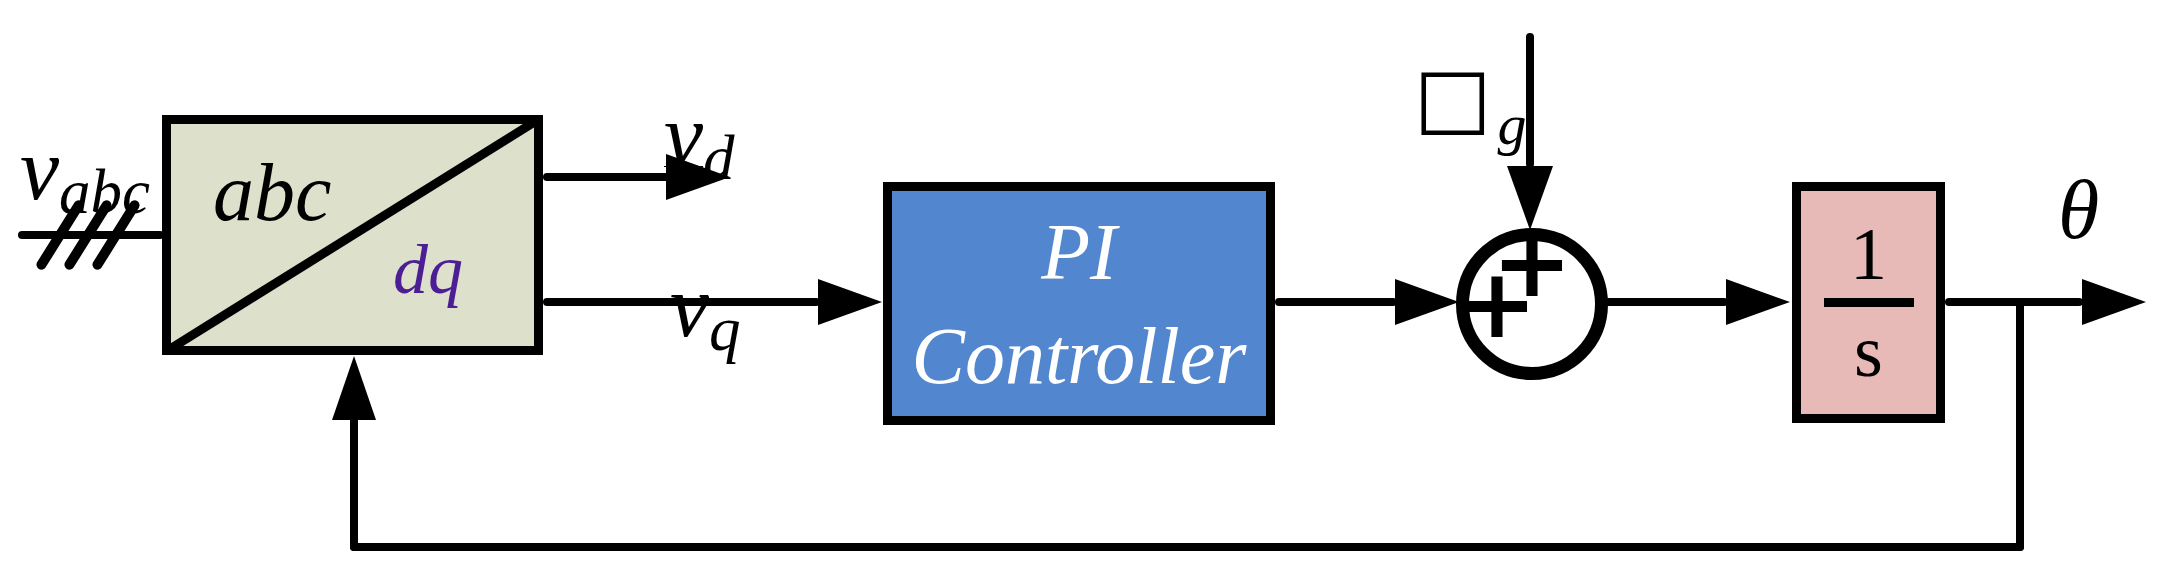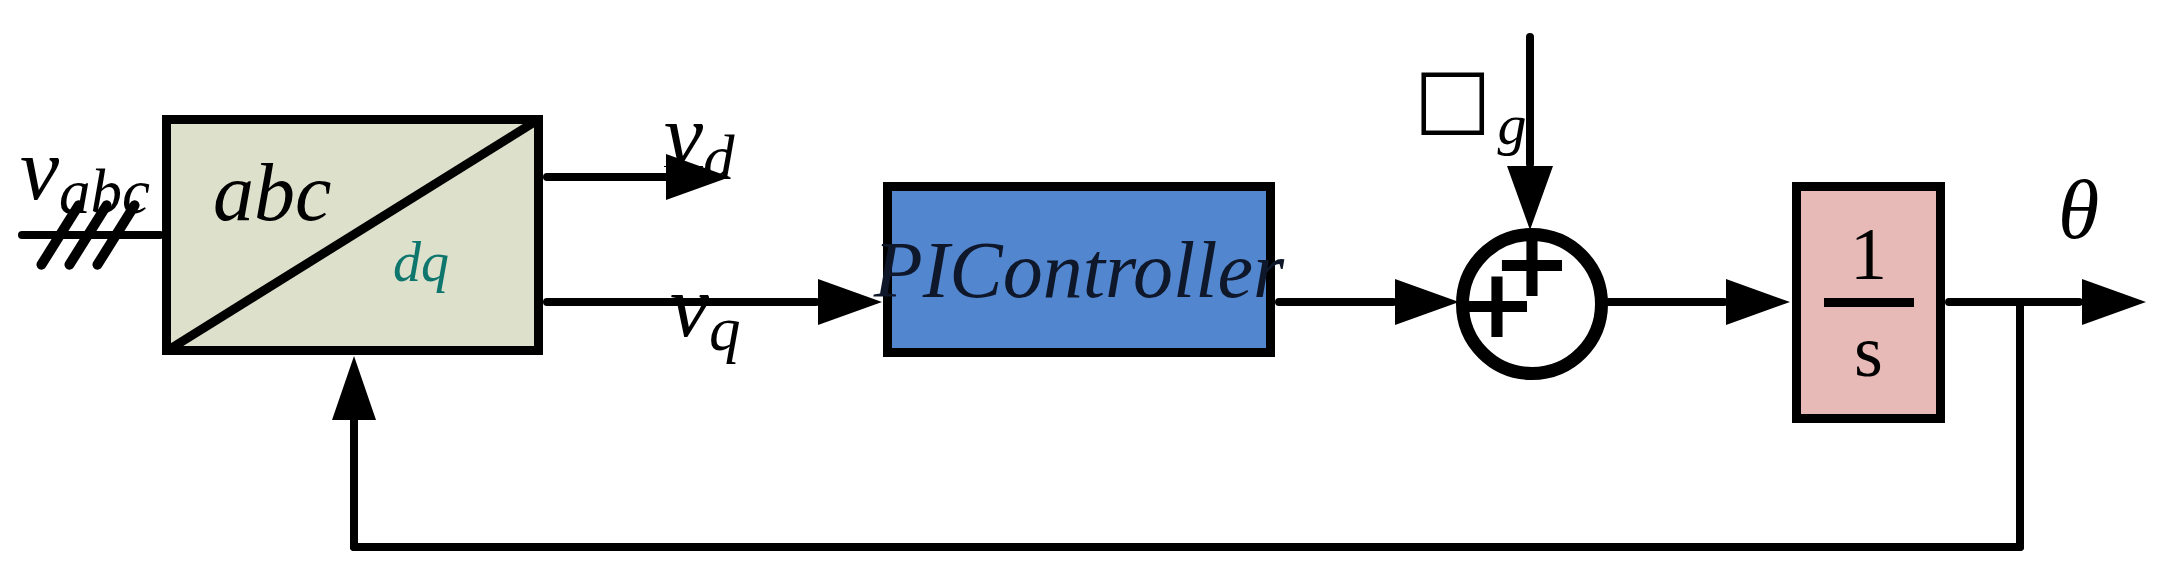--- a/index.html
+++ b/index.html
@@ -18,28 +18,28 @@
     border-left:64px solid #000;}
   .arrow-d{position:absolute;width:0;height:0;
     border-left:23px solid transparent;border-right:23px solid transparent;
     border-top:64px solid #000;}
   .arrow-u{position:absolute;width:0;height:0;
     border-left:22px solid transparent;border-right:22px solid transparent;
     border-bottom:64px solid #000;}
   
   .block{position:absolute;border:9px solid #000;box-sizing:border-box;}
   .block-abcdq{left:162px;top:115px;width:381px;height:240px;}
-  .block-pi{left:883px;top:182px;width:392px;height:175px;
-    display:flex;align-items:center;justify-content:center;
-    font-style:italic;font-size:80px;line-height:1.3;color:#0f172a;}
+  .block-pi{left:883px;top:182px;width:392px;height:243px;
+    display:flex;flex-direction:column;align-items:center;justify-content:center;
+    font-style:italic;font-size:80px;line-height:1.3;color:#ffffff;}
   .block-int{left:1792px;top:182px;width:153px;height:241px;
     display:flex;flex-direction:column;align-items:center;justify-content:center;color:#000;}
   .abcdq-svg{position:absolute;left:-9px;top:-9px;}
   .abcdq-abc{position:absolute;left:42px;top:22px;font-style:italic;font-size:82px;color:#000;}
-  .abcdq-dq{position:absolute;left:222px;top:106px;font-style:italic;font-size:56px;color:#0f766e;}
+  .abcdq-dq{position:absolute;left:222px;top:106px;font-style:italic;font-size:70px;color:#4c1d95;}
   .frac-num{font-size:74px;line-height:1;}
   .frac-bar{width:90px;height:9px;background:#000;margin:7px 0;}
   .frac-den{font-size:74px;line-height:1;}
   
   .sumcircle{position:absolute;left:1456px;top:228px;width:152px;height:152px;
     border:13px solid #000;border-radius:50%;box-sizing:border-box;background:#fff;}
   .plus{position:absolute;transform:translate(-50%,-54%);
     font-family:"DejaVu Sans", sans-serif;font-weight:bold;font-size:96px;
     line-height:1;color:#000;}
   

